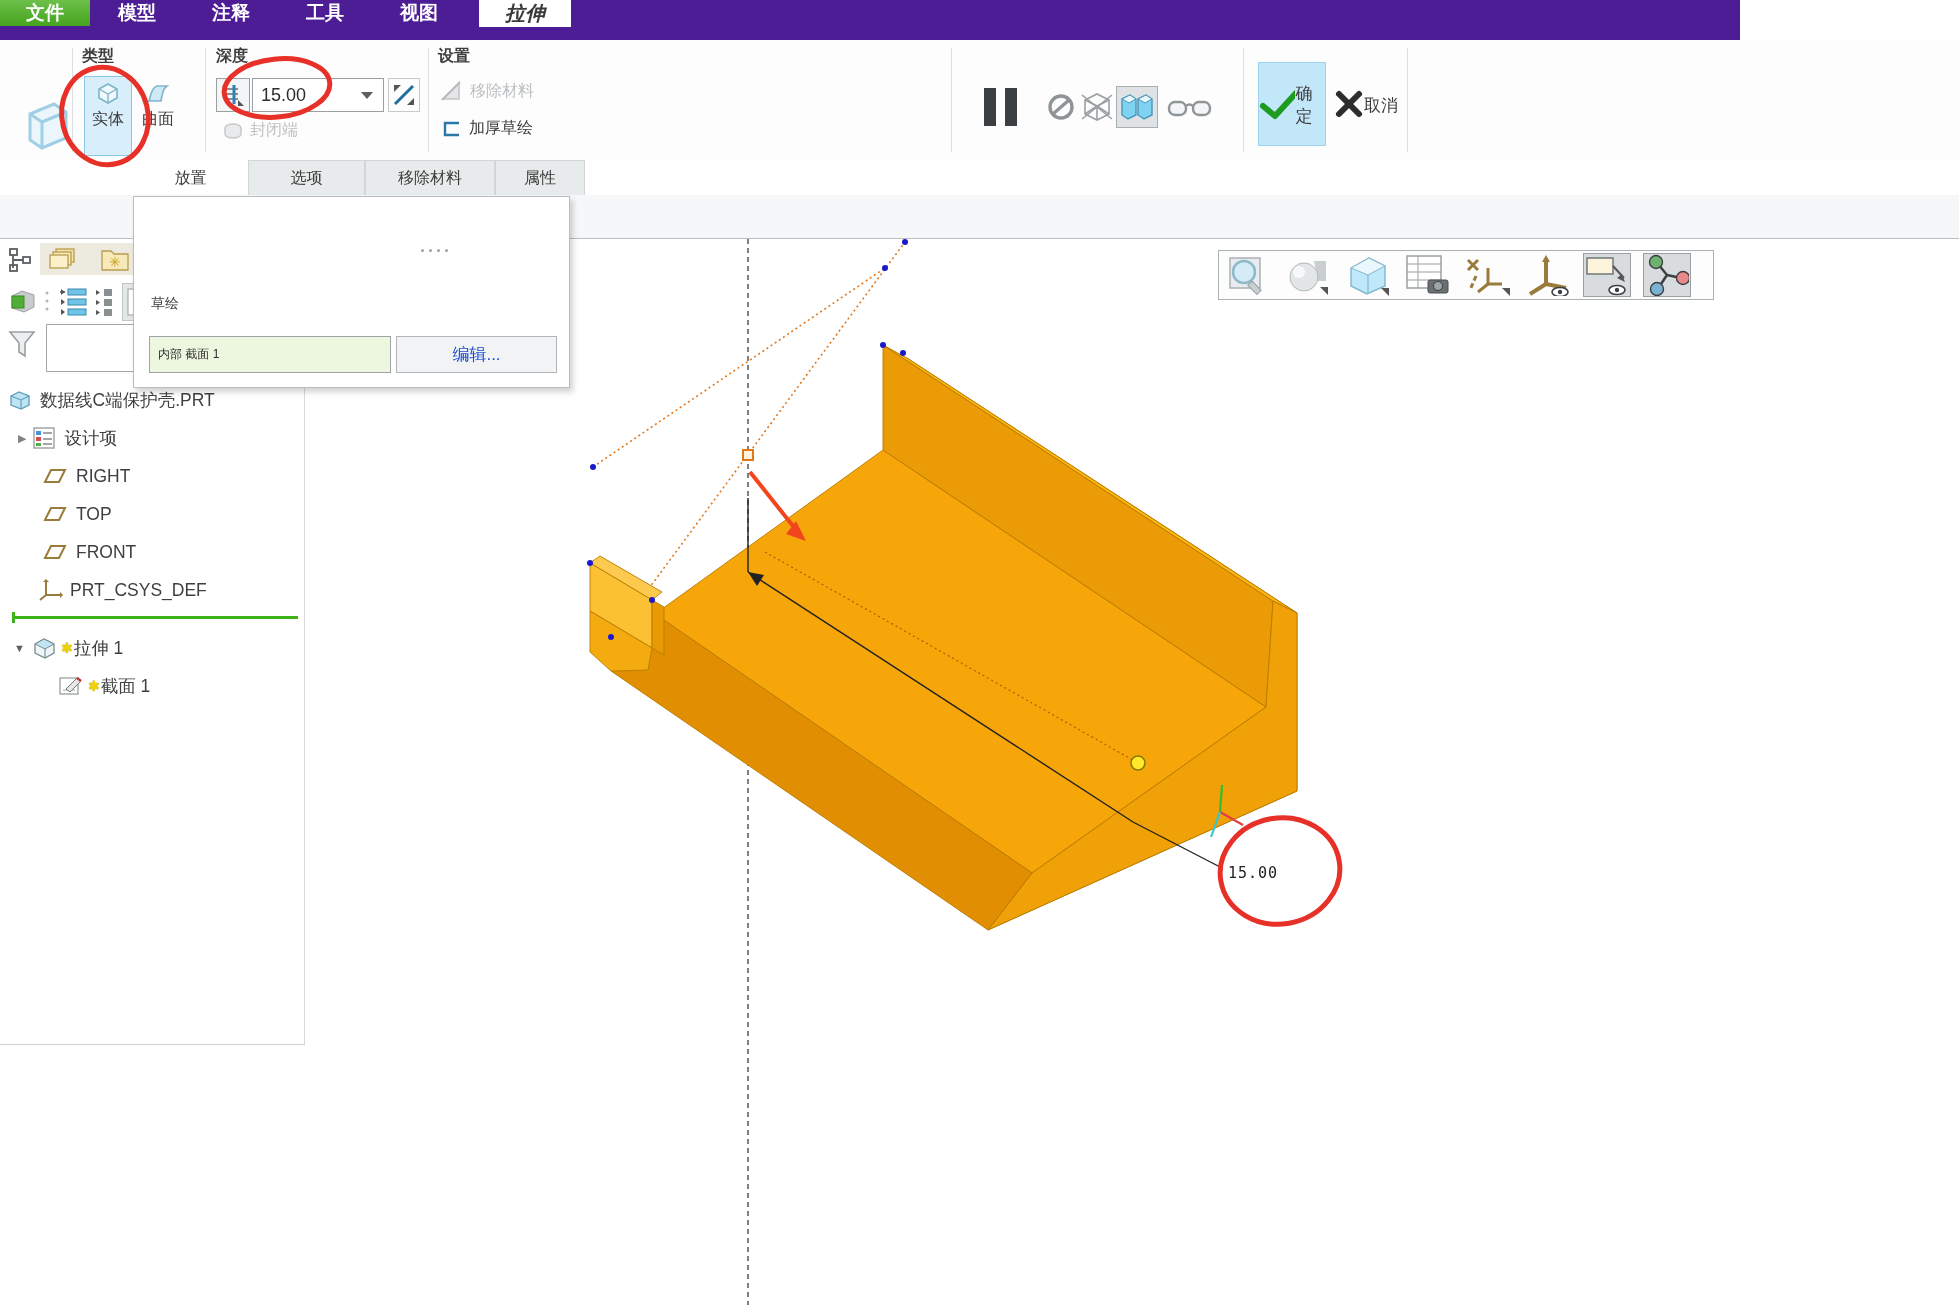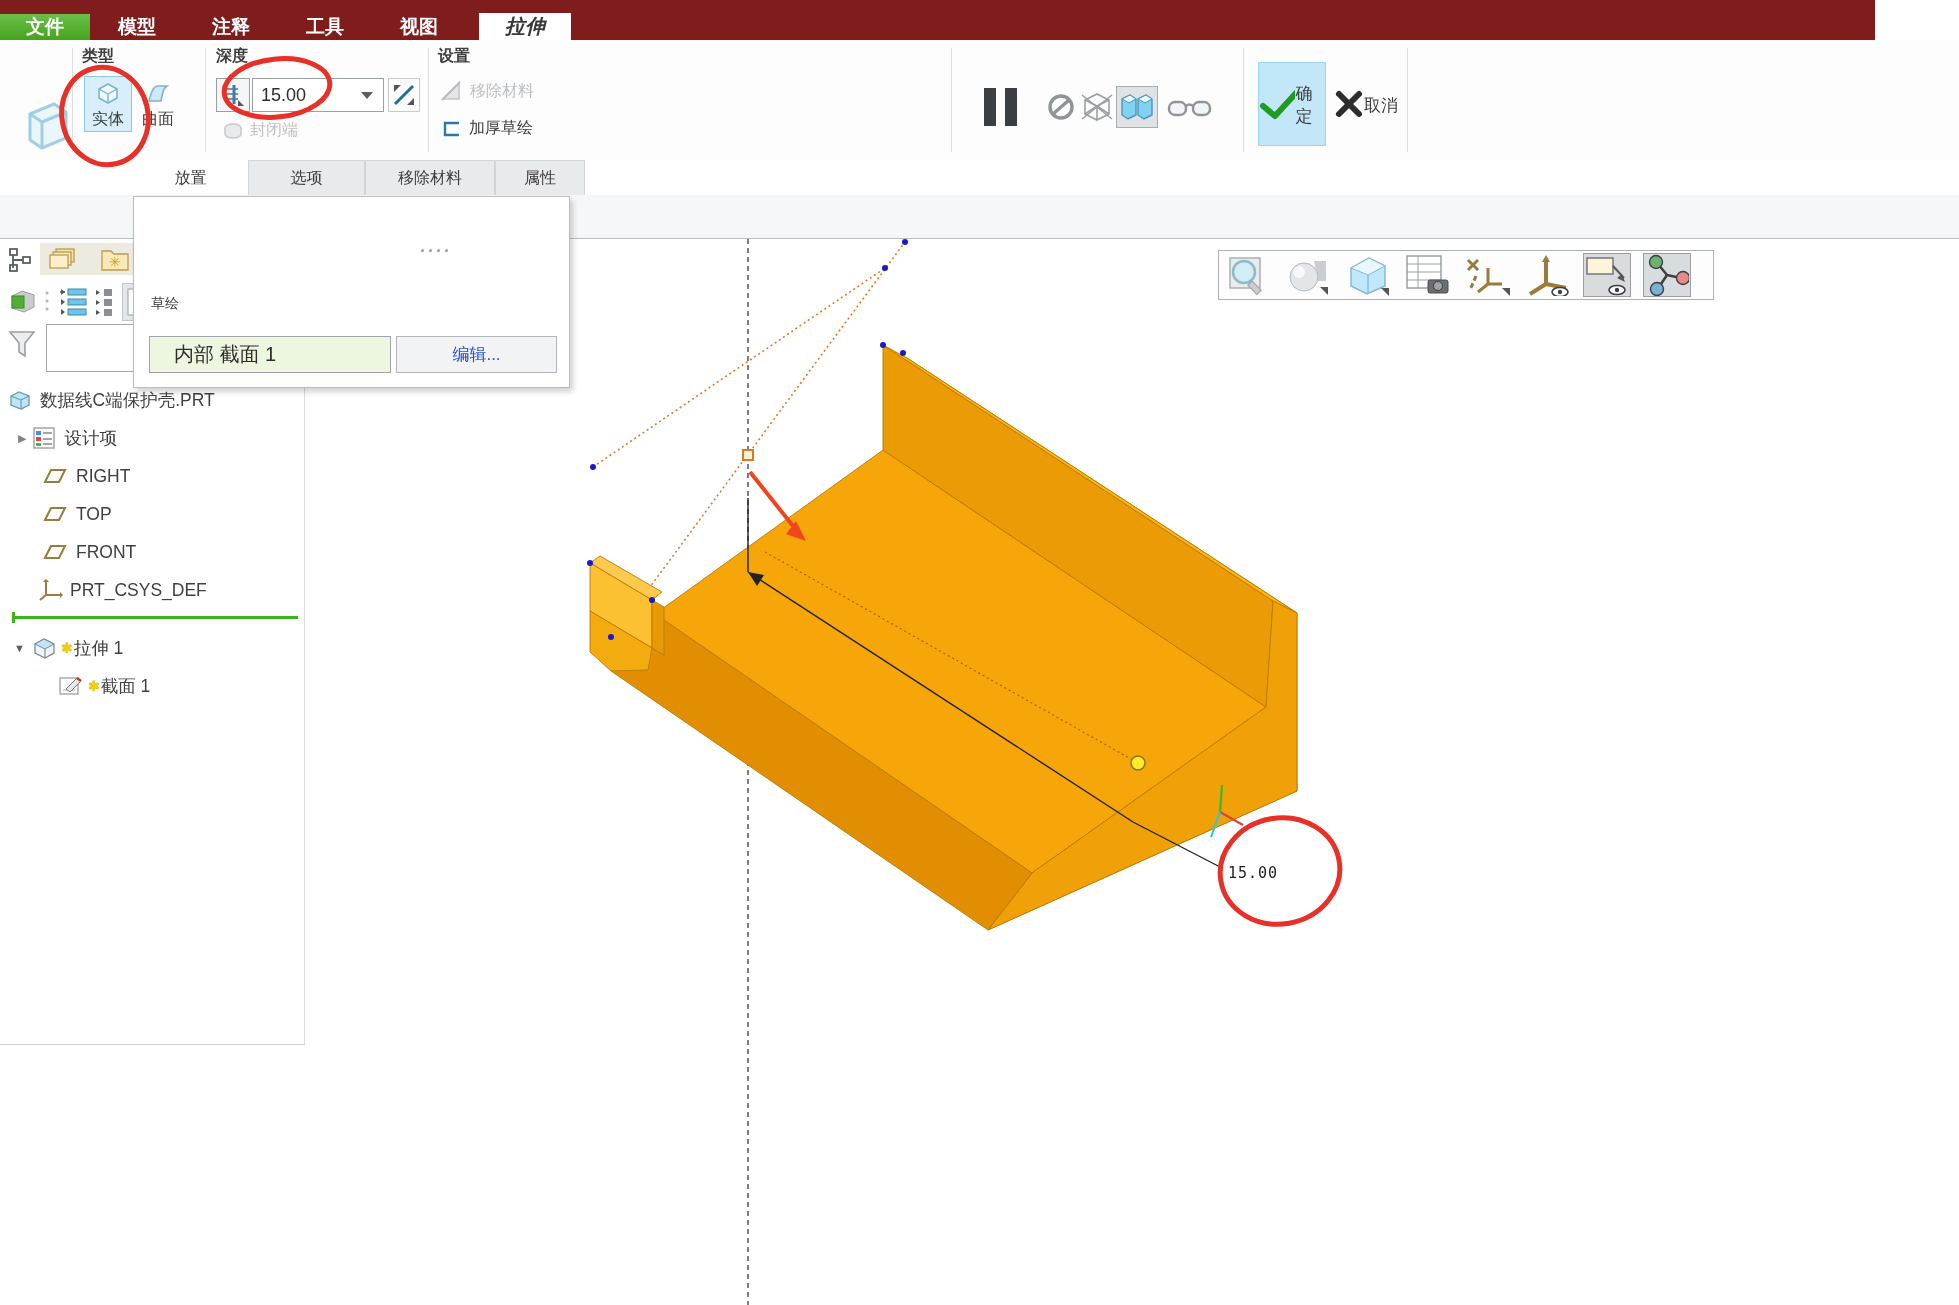--- a/index.html
+++ b/index.html
@@ -1,32 +1,32 @@
 <!DOCTYPE html>
 <html><head>
 <meta charset="utf-8">
 <style>
   * { margin:0; padding:0; box-sizing:border-box; }
   html,body { width:1959px; height:1305px; overflow:hidden; }
   body { font-family:"Liberation Sans","DejaVu Sans",sans-serif; background:#fff; position:relative; }
   .abs { position:absolute; }
 
   
-  #menubar { position:absolute; left:0; top:0; width:1875px; height:40px; background:#7f1d1d; display:flex; align-items:flex-end; }
+  #menubar { position:absolute; left:0; top:0; width:1740px; height:40px; background:#4c1d95; display:flex; align-items:flex-start; }
   .menu-item { color:#fff; font-size:19px; font-weight:600; display:flex; align-items:center; justify-content:center; width:94px; cursor:default; }
   .menu-item.file { background:linear-gradient(#6cc04a,#46a31e); width:90px; }
   .menu-tab-active { background:#fff; color:#3a3a3a; font-style:italic; font-weight:600; font-size:20px; width:92px; margin-left:13px; display:flex; align-items:center; justify-content:center; }
 
   
   #ribbon { position:absolute; left:0; top:40px; width:1959px; height:120px; background:#fdfdfe; }
   .rib-sep { position:absolute; top:8px; width:1px; height:104px; background:#dcdfe0; }
   .grp-label { position:absolute; font-size:16px; font-weight:700; color:#3d3d3d; }
   .rib-text { font-size:16px; color:#3d3d3d; }
   .rib-text.disabled { color:#bcbfc1; }
-  .typebtn { position:absolute; width:48px; height:56px; display:flex; flex-direction:column; align-items:center; justify-content:flex-start; padding-top:4px; border:1px solid transparent; }
+  .typebtn { position:absolute; width:48px; height:80px; display:flex; flex-direction:column; align-items:center; justify-content:flex-start; padding-top:4px; border:1px solid transparent; }
   .typebtn.sel { background:#d8eefb; border-color:#8cc6e8; }
   .typebtn span { font-size:16px; color:#3d3d3d; margin-top:4px; }
   #depth-input-wrap { position:absolute; left:252px; top:38px; width:132px; height:34px; border:1px solid #9aa0a2; background:#fff; display:flex; align-items:center; }
   #depth-input-wrap input { border:none; outline:none; width:100px; font-size:18px; color:#2d2d2d; padding-left:8px; font-family:"Liberation Sans",sans-serif; }
   .caret-down { width:0; height:0; border-left:6px solid transparent; border-right:6px solid transparent; border-top:7px solid #5a5f61; }
   .okbtn { position:absolute; left:1258px; top:22px; width:68px; height:84px; background:#c2e7f9; border:1px solid #9ed2ee; display:flex; flex-direction:row; align-items:center; justify-content:center; }
   .cancelbtn { position:absolute; left:1334px; top:22px; width:64px; height:84px; display:flex; flex-direction:row; align-items:center; justify-content:center; }
   .okbtn span,.cancelbtn span { font-size:17px; color:#3d3d3d; margin-top:2px; }
   .previewcell { position:absolute; top:46px; width:42px; height:42px; display:flex; align-items:center; justify-content:center; }
   .previewcell.sel { background:#dfe3e5; border:1px solid #a9afb1; }
@@ -35,21 +35,21 @@
   #tabstrip { position:absolute; left:0; top:160px; width:1959px; height:35px; background:#ffffff; }
   #dashstrip { position:absolute; left:0; top:195px; width:1959px; height:44px; background:#f6f7f8; border-bottom:1px solid #b9bec0; }
   .dtab { position:absolute; top:0; height:35px; display:flex; align-items:center; justify-content:center; font-size:16px; color:#3d3d3d; background:#e8ebeb; border:1px solid #d2d6d6; border-bottom:none; }
   .dtab.active { background:#fff; border-color:transparent; }
 
   
   #placement-panel { position:absolute; left:133px; top:196px; width:437px; height:192px; background:#fff; border:1px solid #b9bdbf; box-shadow:3px 4px 6px rgba(0,0,0,.18); z-index:20; }
   .grip { position:absolute; left:287px; top:52px; display:flex; gap:5px; }
   .grip i { width:3px; height:3px; background:#9aa0a2; border-radius:50%; }
   #sketch-label { position:absolute; left:17px; top:98px; font-size:14px; color:#3d3d3d; }
-  #sketch-field { position:absolute; left:15px; top:139px; width:242px; height:37px; background:#edf7df; border:1px solid #a0a4a8; font-size:20px; color:#2d2d2d; display:flex; align-items:center; padding-left:24px; }
+  #sketch-field { position:absolute; left:15px; top:139px; width:242px; height:37px; background:#edf7df; border:1px solid #a0a4a8; font-size:12px; color:#2d2d2d; display:flex; align-items:center; padding-left:8px; }
   #edit-btn { position:absolute; left:262px; top:139px; width:161px; height:37px; background:#f2f3f4; border:1px solid #b2b6b8; font-size:17px; color:#1d4ed8; display:flex; align-items:center; justify-content:center; }
 
   
   #tree-panel { position:absolute; left:0; top:239px; width:305px; height:806px; background:#fff; border-right:1px solid #d7dadb; border-bottom:1px solid #cfd3d3; z-index:5; }
   .tree-item { position:absolute; height:38px; display:flex; align-items:center; font-size:17.5px; color:#3f3f3f; white-space:nowrap; }
   .tree-arrow { font-size:11px; color:#7e8486; margin-right:6px; }
   .star { color:#f2d200; font-size:14px; font-weight:bold; margin-right:1px; text-shadow:0 0 1px #8a7a00; }
   #insert-line { position:absolute; left:12px; top:377px; width:286px; height:3px; background:#3db41c; }
   #insert-line i { position:absolute; left:0; top:-4px; width:3px; height:11px; background:#3db41c; }
   #tree-filter-box { position:absolute; left:46px; top:85px; width:122px; height:48px; background:#fff; border:1px solid #a3a7a9; }

